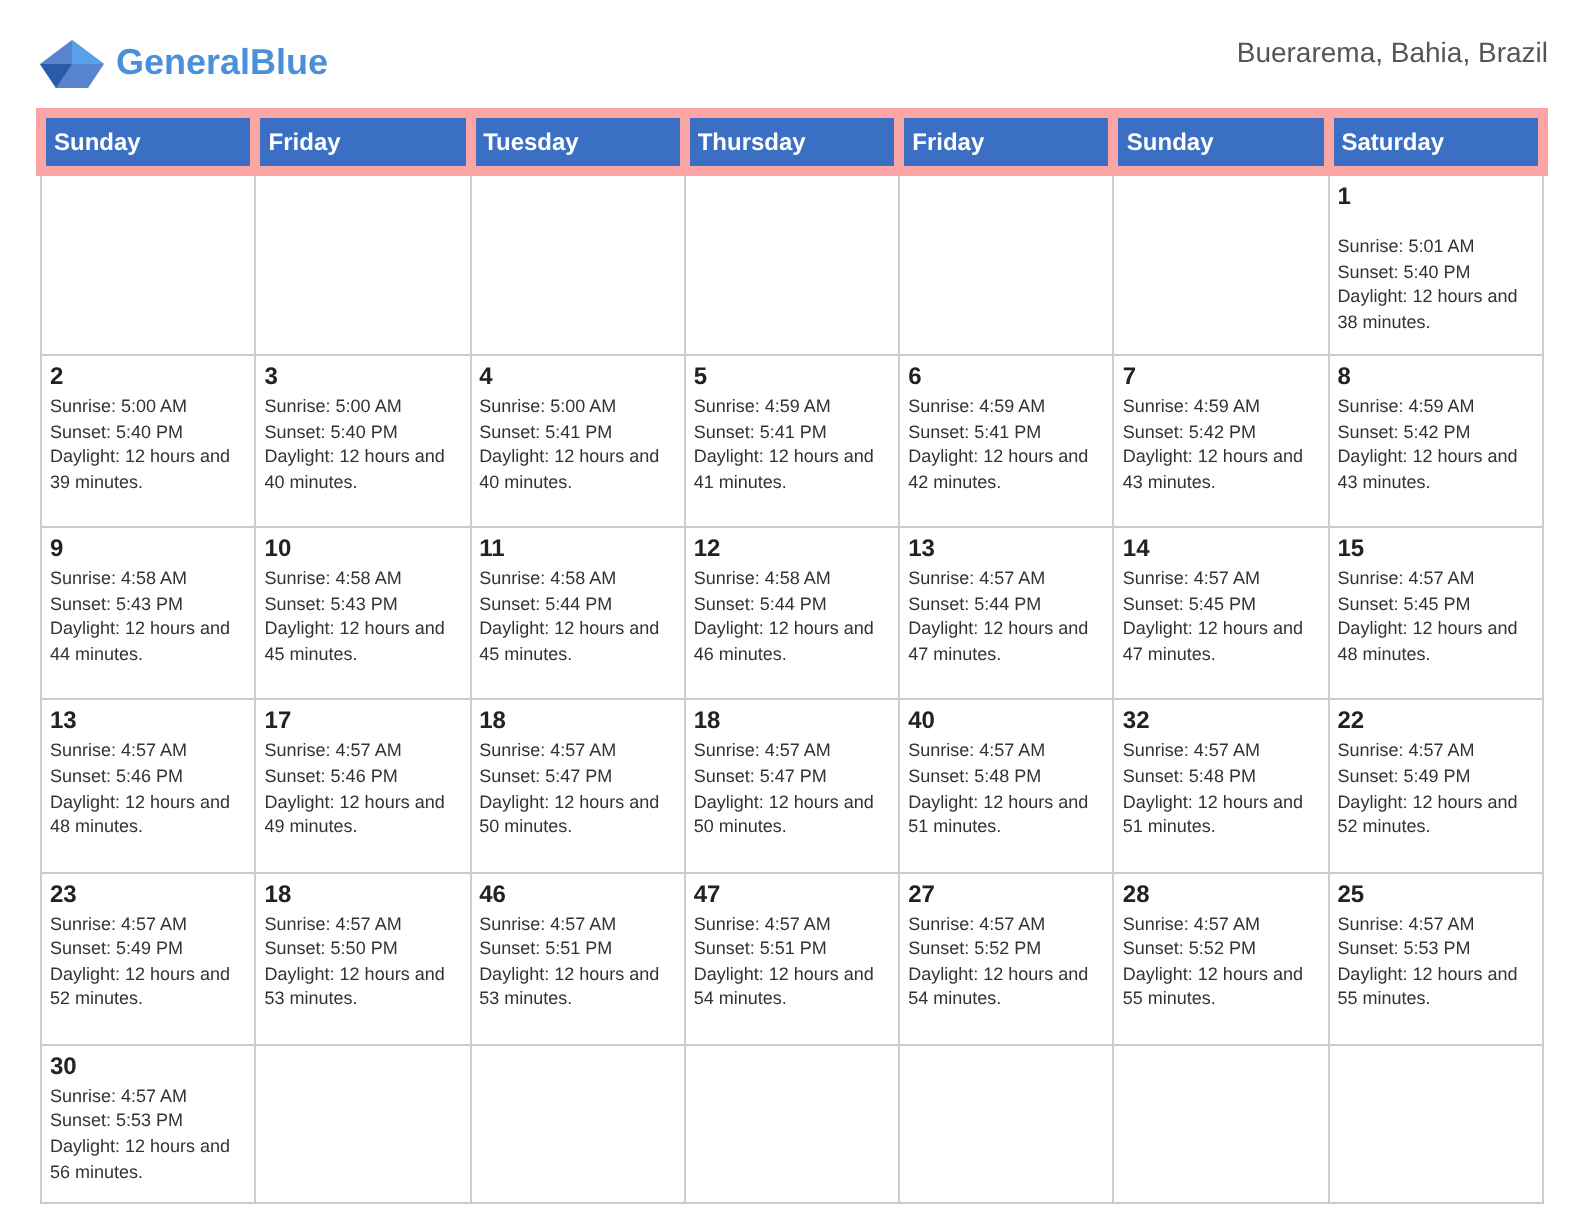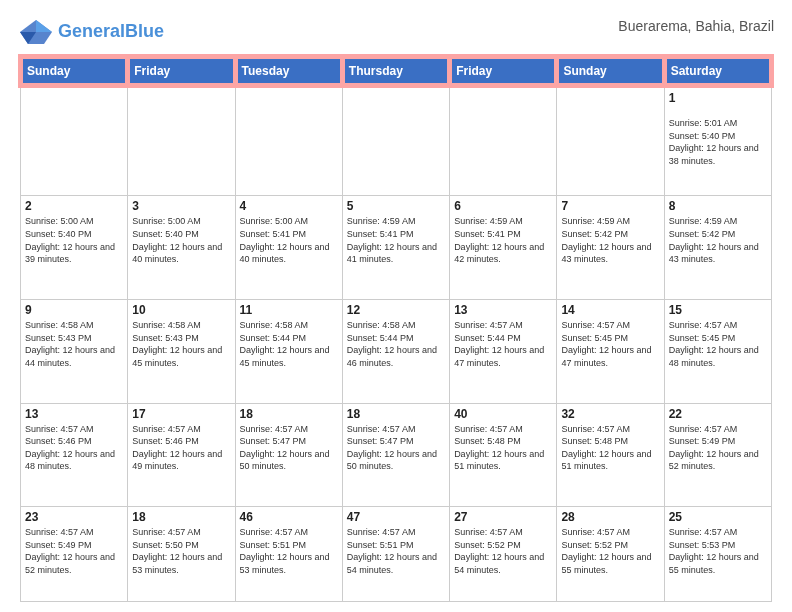--- a/index.html
+++ b/index.html
@@ -320,15 +320,29 @@
 Sunset: 5:52 PM
 Daylight: 12 hours and 55 minutes.</div>
           </td>
           <td>
             <span class="day-number">25</span>
             <div class="day-info" style="white-space: pre-line;">Sunrise: 4:57 AM
 Sunset: 5:53 PM
 Daylight: 12 hours and 55 minutes.</div>
           </td>
         </tr>
+        <tr>
+          <td>
+            <span class="day-number">30</span>
+            <div class="day-info" style="white-space: pre-line;">Sunrise: 4:57 AM
+Sunset: 5:53 PM
+Daylight: 12 hours and 56 minutes.</div>
+          </td>
+          <td class="empty-cell"></td>
+          <td class="empty-cell"></td>
+          <td class="empty-cell"></td>
+          <td class="empty-cell"></td>
+          <td class="empty-cell"></td>
+          <td class="empty-cell"></td>
+        </tr>
       </tbody>
   </table>
 </div>
 
 </body></html>

